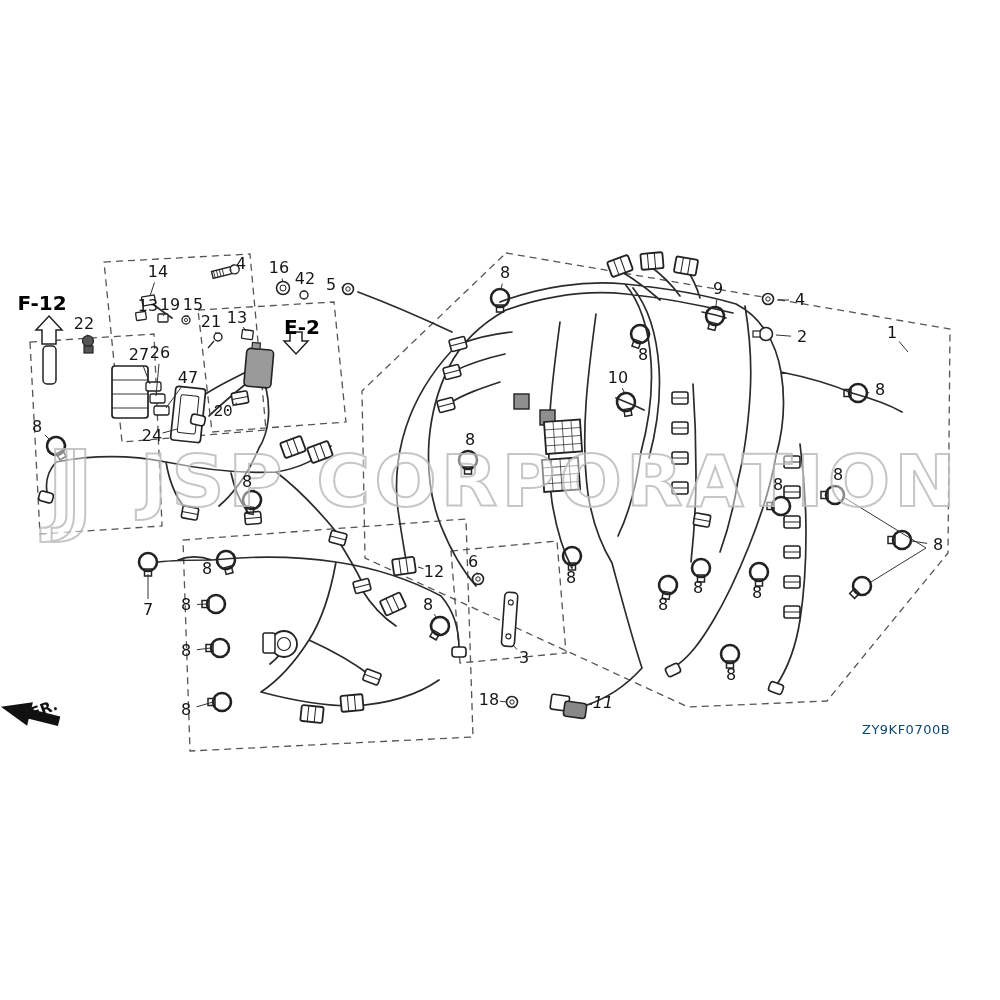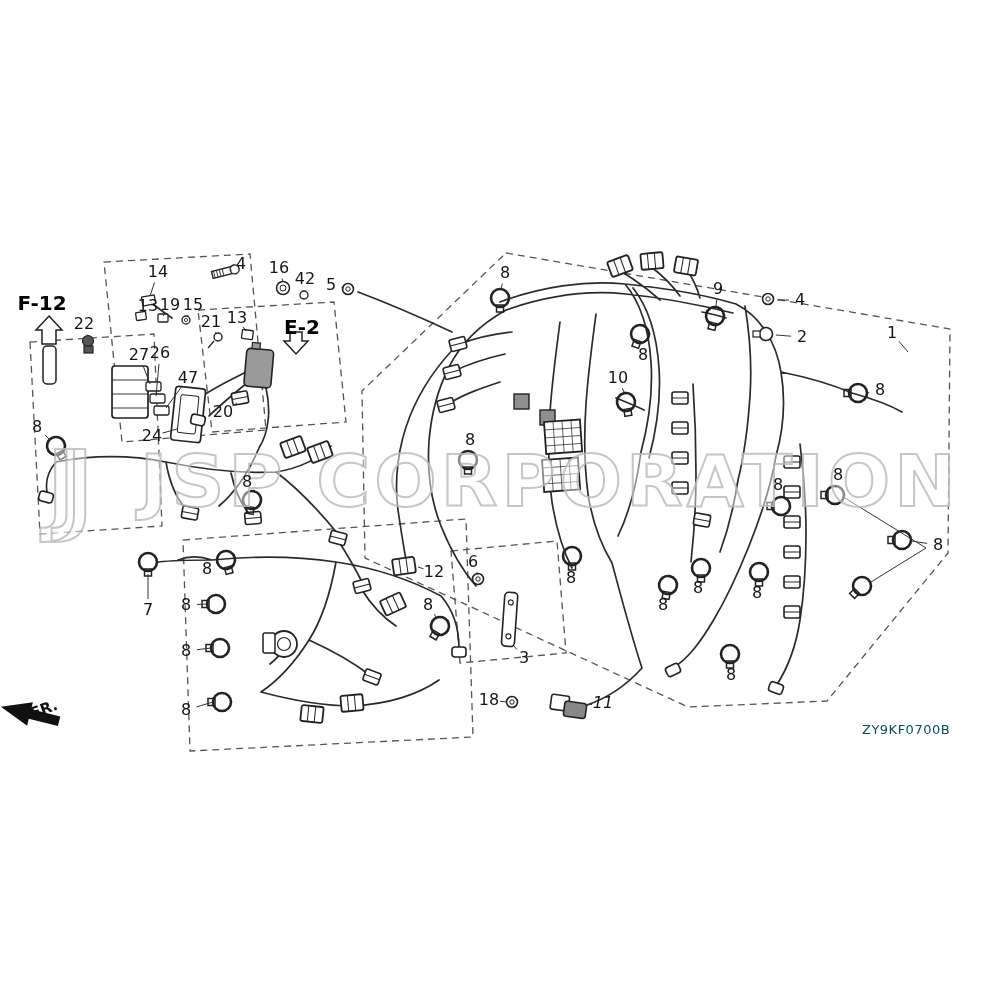--- a/index.html
+++ b/index.html
@@ -340,21 +340,21 @@
       <div class="callout" style="left: 148px; top: 306px;">13</div>
       <div class="callout" style="left: 170px; top: 305px;">19</div>
       <div class="callout" style="left: 193px; top: 305px;">15</div>
       <div class="callout" style="left: 237px; top: 318px;">13</div>
       <div class="callout" style="left: 211px; top: 322px;">21</div>
       <div class="callout" style="left: 84px; top: 324px;">22</div>
       <div class="callout" style="left: 139px; top: 355px;">27</div>
       <div class="callout" style="left: 160px; top: 353px;">26</div>
       <div class="callout" style="left: 188px; top: 378px;">47</div>
       <div class="callout" style="left: 152px; top: 436px; text-align: right;">24</div>
-      <div class="callout" style="left: 223px; top: 412px;">20</div>
+      <div class="callout" style="left: 223px; top: 412px; font-family: Liberation Mono, monospace;">20</div>
       <div class="callout" style="left: 434px; top: 572px;">12</div>
       <div class="callout" style="left: 473px; top: 562px;">6</div>
       <div class="callout" style="left: 524px; top: 658px;">3</div>
       <div class="callout" style="left: 148px; top: 610px;">7</div>
       <div class="callout" style="left: 603px; top: 703px; font-style: italic;">11</div>
       <div class="callout" style="left: 489px; top: 700px;">18</div>
       <div class="callout" style="left: 505px; top: 273px;">8</div>
       <div class="callout" style="left: 643px; top: 355px;">8</div>
       <div class="callout" style="left: 880px; top: 390px;">8</div>
       <div class="callout" style="left: 470px; top: 440px;">8</div>

